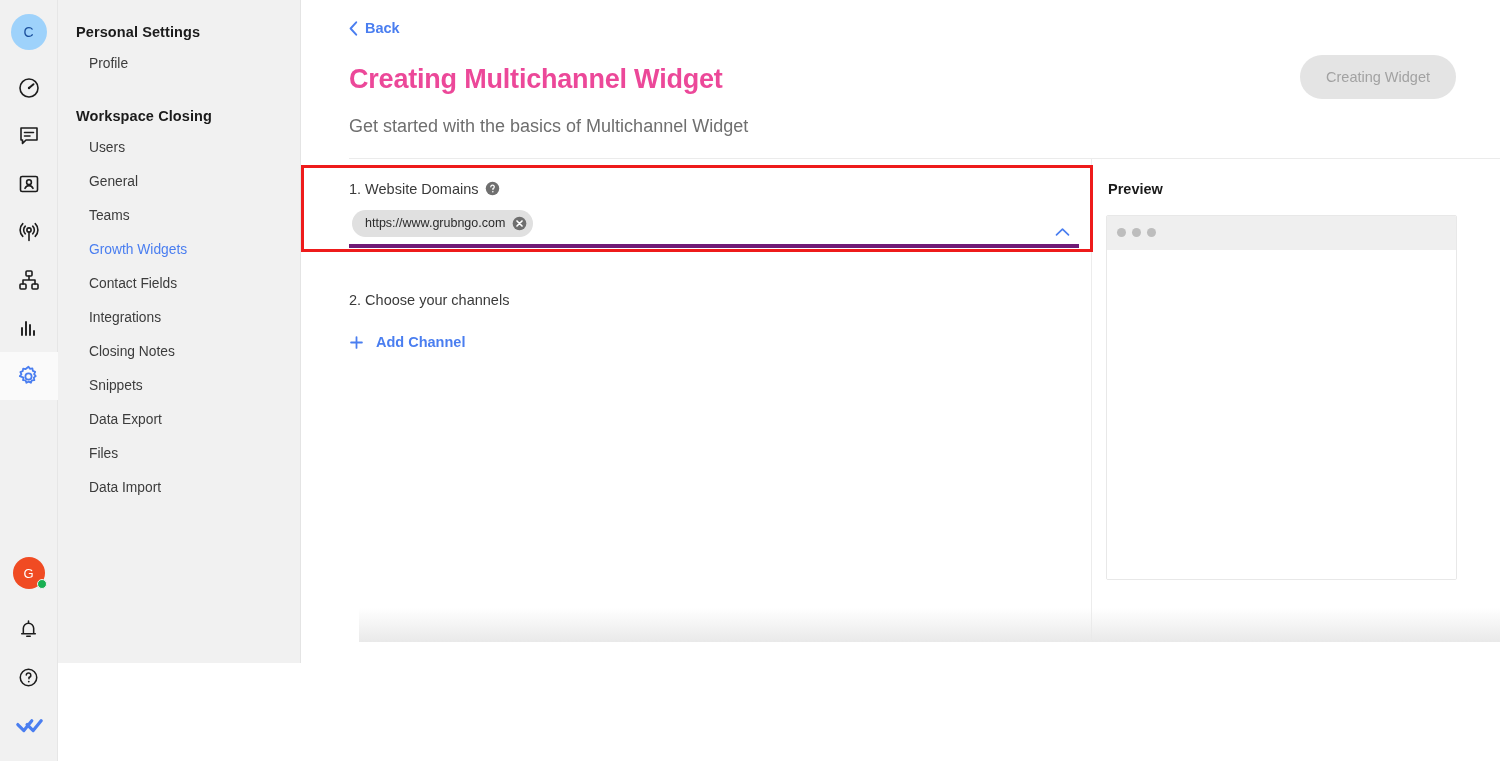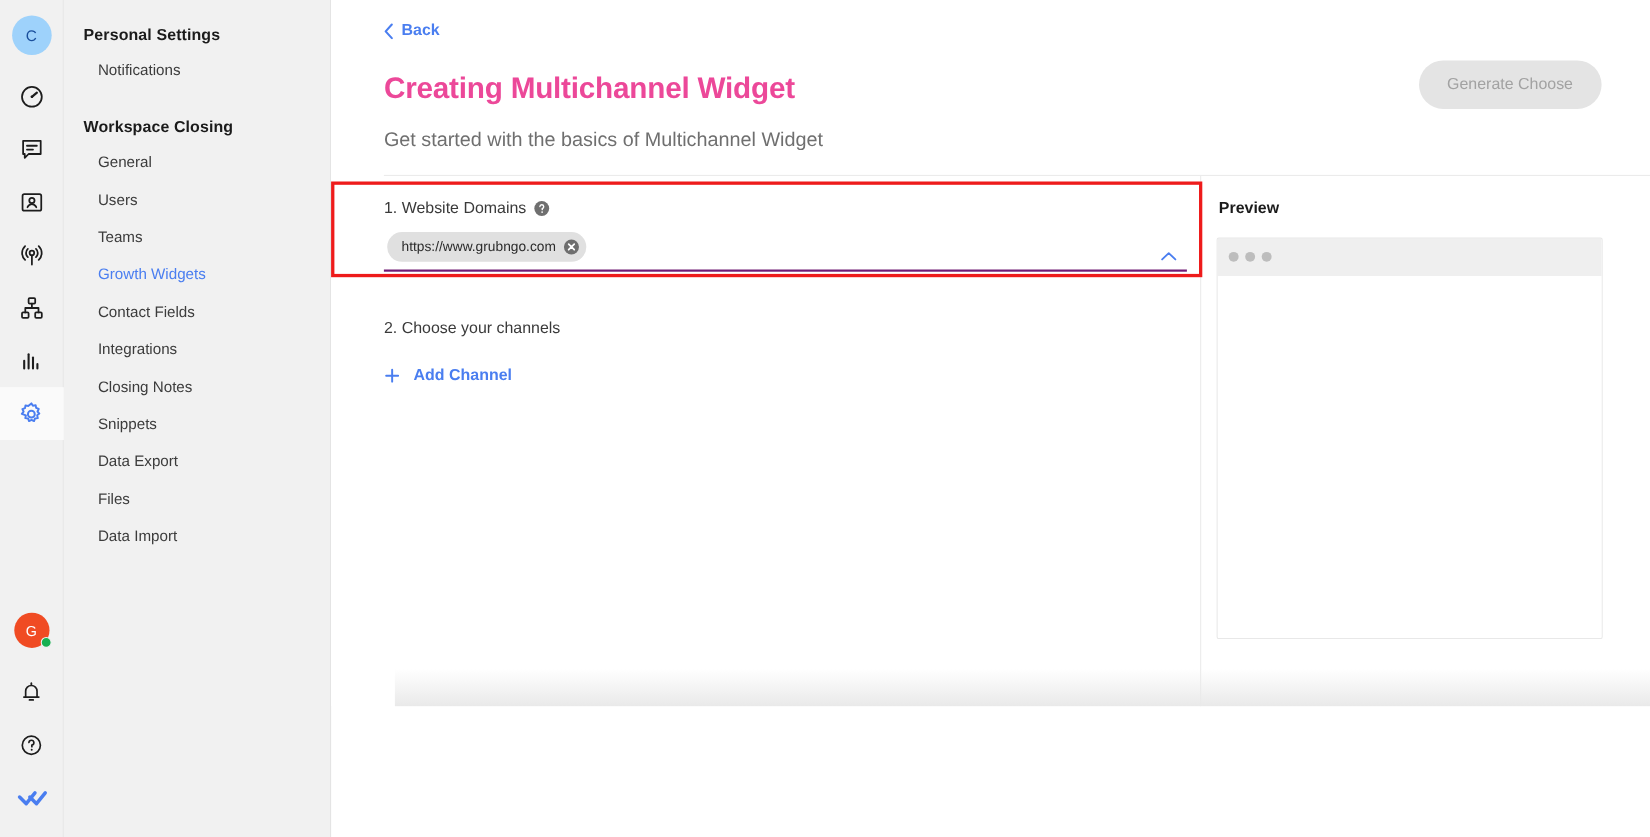--- a/index.html
+++ b/index.html
@@ -84,21 +84,21 @@
     flex-direction: column;
     align-items: center;
     width: 58px;
     padding-bottom: 12px;
   }
 
   
   .settings-nav {
     width: 243px;
     flex: 0 0 243px;
-    height: 761px;
+    height: 663px;
     background: #f1f1f1;
     border-right: 1px solid #e4e4e4;
     padding-top: 18px;
     overflow: hidden;
   }
   .nav-section-title {
     font-size: 14.5px;
     font-weight: bold;
     color: #1b1b1b;
     padding: 6px 0 6px 18px;
@@ -197,21 +197,21 @@
     display: flex;
     align-items: center;
     gap: 7px;
   }
   .help-icon { display: block; }
 
   .domain-field {
     margin-top: 13px;
     width: 730px;
     position: relative;
-    border-bottom: 2px solid #701a75;
+    border-bottom: 4px solid #701a75;
     padding-bottom: 3px;
     display: flex;
     align-items: flex-end;
   }
   .domain-chip {
     display: inline-flex;
     align-items: center;
     gap: 7px;
     background: #e0e0e0;
     border-radius: 14px;
@@ -400,28 +400,28 @@
         </svg>
       </div>
     </div>
 
   </div>
 
   <nav class="settings-nav">
 
     <div class="nav-section-title">Personal Settings</div>
 
-    <div class="nav-item">Notifications</div>
+    <div class="nav-item">Profile</div>
 
     <div class="nav-gap"></div>
 
     <div class="nav-section-title">Workspace Closing</div>
 
+    <div class="nav-item">Users</div>
     <div class="nav-item">General</div>
-    <div class="nav-item">Users</div>
     <div class="nav-item">Teams</div>
     <div class="nav-item active">Growth Widgets</div>
     <div class="nav-item">Contact Fields</div>
     <div class="nav-item">Integrations</div>
     <div class="nav-item">Closing Notes</div>
     <div class="nav-item">Snippets</div>
     <div class="nav-item">Data Export</div>
     <div class="nav-item">Files</div>
     <div class="nav-item">Data Import</div>
 
@@ -435,21 +435,21 @@
         <svg class="back-chevron" width="9" height="15" viewBox="0 0 9 15" fill="none" stroke="#4a7ef0" stroke-width="1.9" stroke-linecap="round" stroke-linejoin="round">
           <path d="M7.2 1.3 L1.6 7.5 L7.2 13.7"></path>
         </svg>
         <span>Back</span>
       </div>
 
       <h1 class="page-title">Creating Multichannel Widget</h1>
       <div class="page-subtitle">Get started with the basics of Multichannel Widget</div>
       <div class="header-divider"></div>
 
-      <button class="generate-btn">Generate Choose</button>
+      <button class="generate-btn">Creating Widget</button>
     </div>
 
     <div class="body-split">
 
       <div class="form-col">
 
         <div class="step-label">
           <span>1. Website Domains</span>
           <svg class="help-icon" width="15" height="15" viewBox="0 0 16 16">
             <circle cx="8" cy="8" r="7.2" fill="#6f6f6f"></circle>

